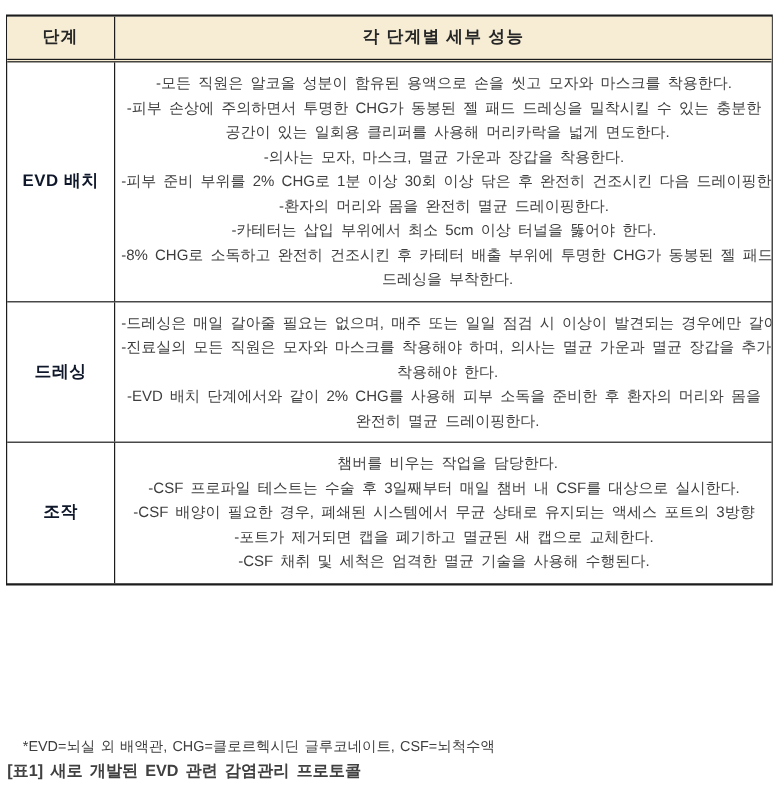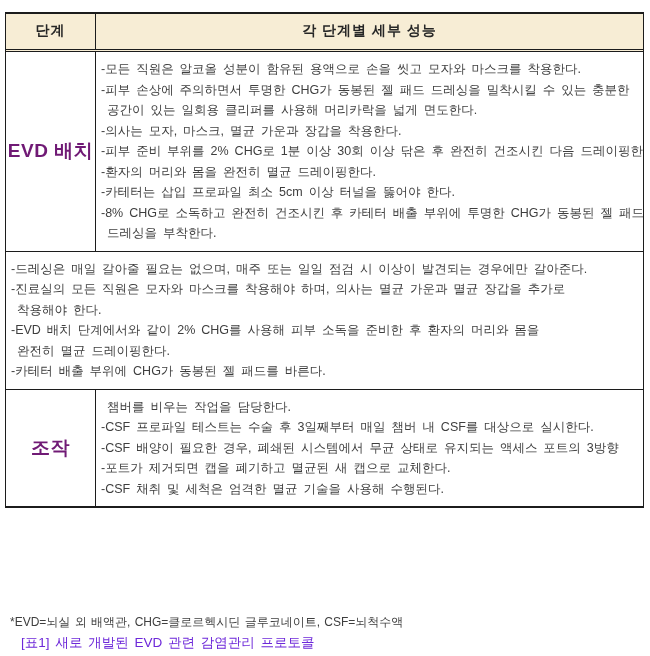--- a/index.html
+++ b/index.html
@@ -40,70 +40,69 @@
   }
   .header-row .stage-col,
   .header-row .detail-col {
     padding: 8px 0 9px 0;
     text-align: center;
     font-weight: bold;
     font-size: 14px;
     color: #262626;
     letter-spacing: 1px;
   }
-  .detail-col { flex: 1 1 auto; min-width: 0; }
+  .detail-col { flex: 1 1 auto; min-width: 0; text-align: center; }
   .body-row {
     display: flex;
     align-items: stretch;
   }
   .body-row + .body-row {
     border-top: 1px solid #1c1c1c;
   }
   .body-row .stage-col {
     display: flex;
     align-items: center;
     justify-content: center;
     font-weight: bold;
-    font-size: 19px;
-    color: #701a75;
+    font-size: 14px;
+    color: #0f172a;
     letter-spacing: 0.5px;
   }
   .body-row .detail-col {
     padding: 7px 4px 7px 5px;
     overflow: hidden;
   }
   .detail-line {
     font-size: 12.5px;
     line-height: 20.5px;
     color: #3e3e3e;
     white-space: nowrap;
     word-spacing: 2.5px;
   }
   .detail-line.cont {
     padding-left: 6px;
   }
   .footnote {
     position: absolute;
-    left: 10px;
+    left: 19px;
     top: 614px;
     font-size: 12px;
     color: #3e3e3e;
     white-space: nowrap;
     word-spacing: 1px;
   }
   .caption {
     position: absolute;
     left: 6px;
     top: 634px;
     font-size: 13.5px;
-    font-weight: normal;
-    color: #6d28d9;
+    font-weight: bold;
+    color: #404040;
     white-space: nowrap;
     word-spacing: 2px;
-    margin-left: 15px;
   }
   .caption .caption-label { margin-right: 6px; }
 </style>
 </head>
 <body>
 
 <div class="doc">
 
   <div class="proto-table">
     <div class="header-row">
@@ -113,33 +112,33 @@
     <div id="table-body">
         <div class="body-row">
           <div class="stage-col">EVD 배치</div>
           <div class="detail-col">
             <div class="detail-line">-모든 직원은 알코올 성분이 함유된 용액으로 손을 씻고 모자와 마스크를 착용한다.</div>
             <div class="detail-line">-피부 손상에 주의하면서 투명한 CHG가 동봉된 젤 패드 드레싱을 밀착시킬 수 있는 충분한</div>
             <div class="detail-line cont">공간이 있는 일회용 클리퍼를 사용해 머리카락을 넓게 면도한다.</div>
             <div class="detail-line">-의사는 모자, 마스크, 멸균 가운과 장갑을 착용한다.</div>
             <div class="detail-line">-피부 준비 부위를 2% CHG로 1분 이상 30회 이상 닦은 후 완전히 건조시킨 다음 드레이핑한다.</div>
             <div class="detail-line">-환자의 머리와 몸을 완전히 멸균 드레이핑한다.</div>
-            <div class="detail-line">-카테터는 삽입 프로파일 최소 5cm 이상 터널을 뚫어야 한다.</div>
+            <div class="detail-line">-카테터는 삽입 부위에서 최소 5cm 이상 터널을 뚫어야 한다.</div>
             <div class="detail-line">-8% CHG로 소독하고 완전히 건조시킨 후 카테터 배출 부위에 투명한 CHG가 동봉된 젤 패드</div>
             <div class="detail-line cont">드레싱을 부착한다.</div>
           </div>
         </div>
         <div class="body-row">
+          <div class="stage-col">드레싱</div>
           <div class="detail-col">
             <div class="detail-line">-드레싱은 매일 갈아줄 필요는 없으며, 매주 또는 일일 점검 시 이상이 발견되는 경우에만 갈아준다.</div>
             <div class="detail-line">-진료실의 모든 직원은 모자와 마스크를 착용해야 하며, 의사는 멸균 가운과 멸균 장갑을 추가로</div>
             <div class="detail-line cont">착용해야 한다.</div>
             <div class="detail-line">-EVD 배치 단계에서와 같이 2% CHG를 사용해 피부 소독을 준비한 후 환자의 머리와 몸을</div>
             <div class="detail-line cont">완전히 멸균 드레이핑한다.</div>
-            <div class="detail-line">-카테터 배출 부위에 CHG가 동봉된 젤 패드를 바른다.</div>
           </div>
         </div>
         <div class="body-row">
           <div class="stage-col">조작</div>
           <div class="detail-col">
             <div class="detail-line cont">챔버를 비우는 작업을 담당한다.</div>
             <div class="detail-line">-CSF 프로파일 테스트는 수술 후 3일째부터 매일 챔버 내 CSF를 대상으로 실시한다.</div>
             <div class="detail-line">-CSF 배양이 필요한 경우, 폐쇄된 시스템에서 무균 상태로 유지되는 액세스 포트의 3방향</div>
             <div class="detail-line">-포트가 제거되면 캡을 폐기하고 멸균된 새 캡으로 교체한다.</div>
             <div class="detail-line">-CSF 채취 및 세척은 엄격한 멸균 기술을 사용해 수행된다.</div>

